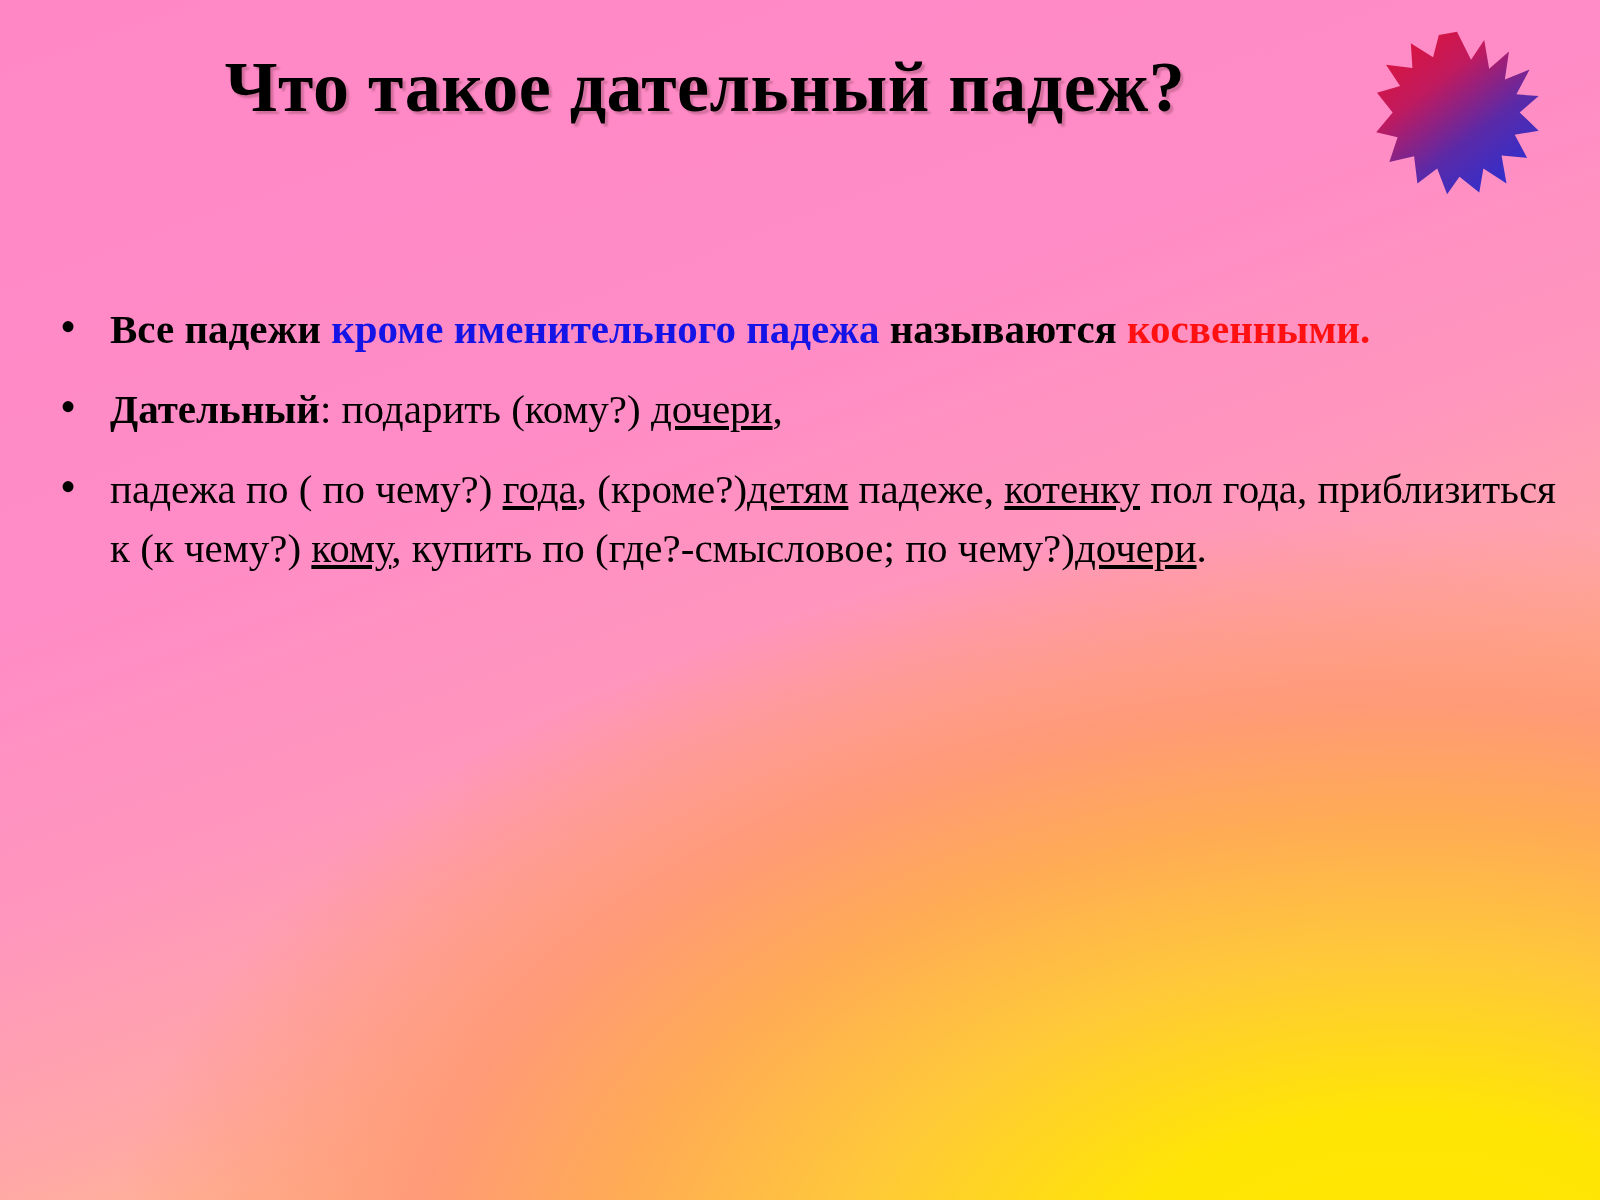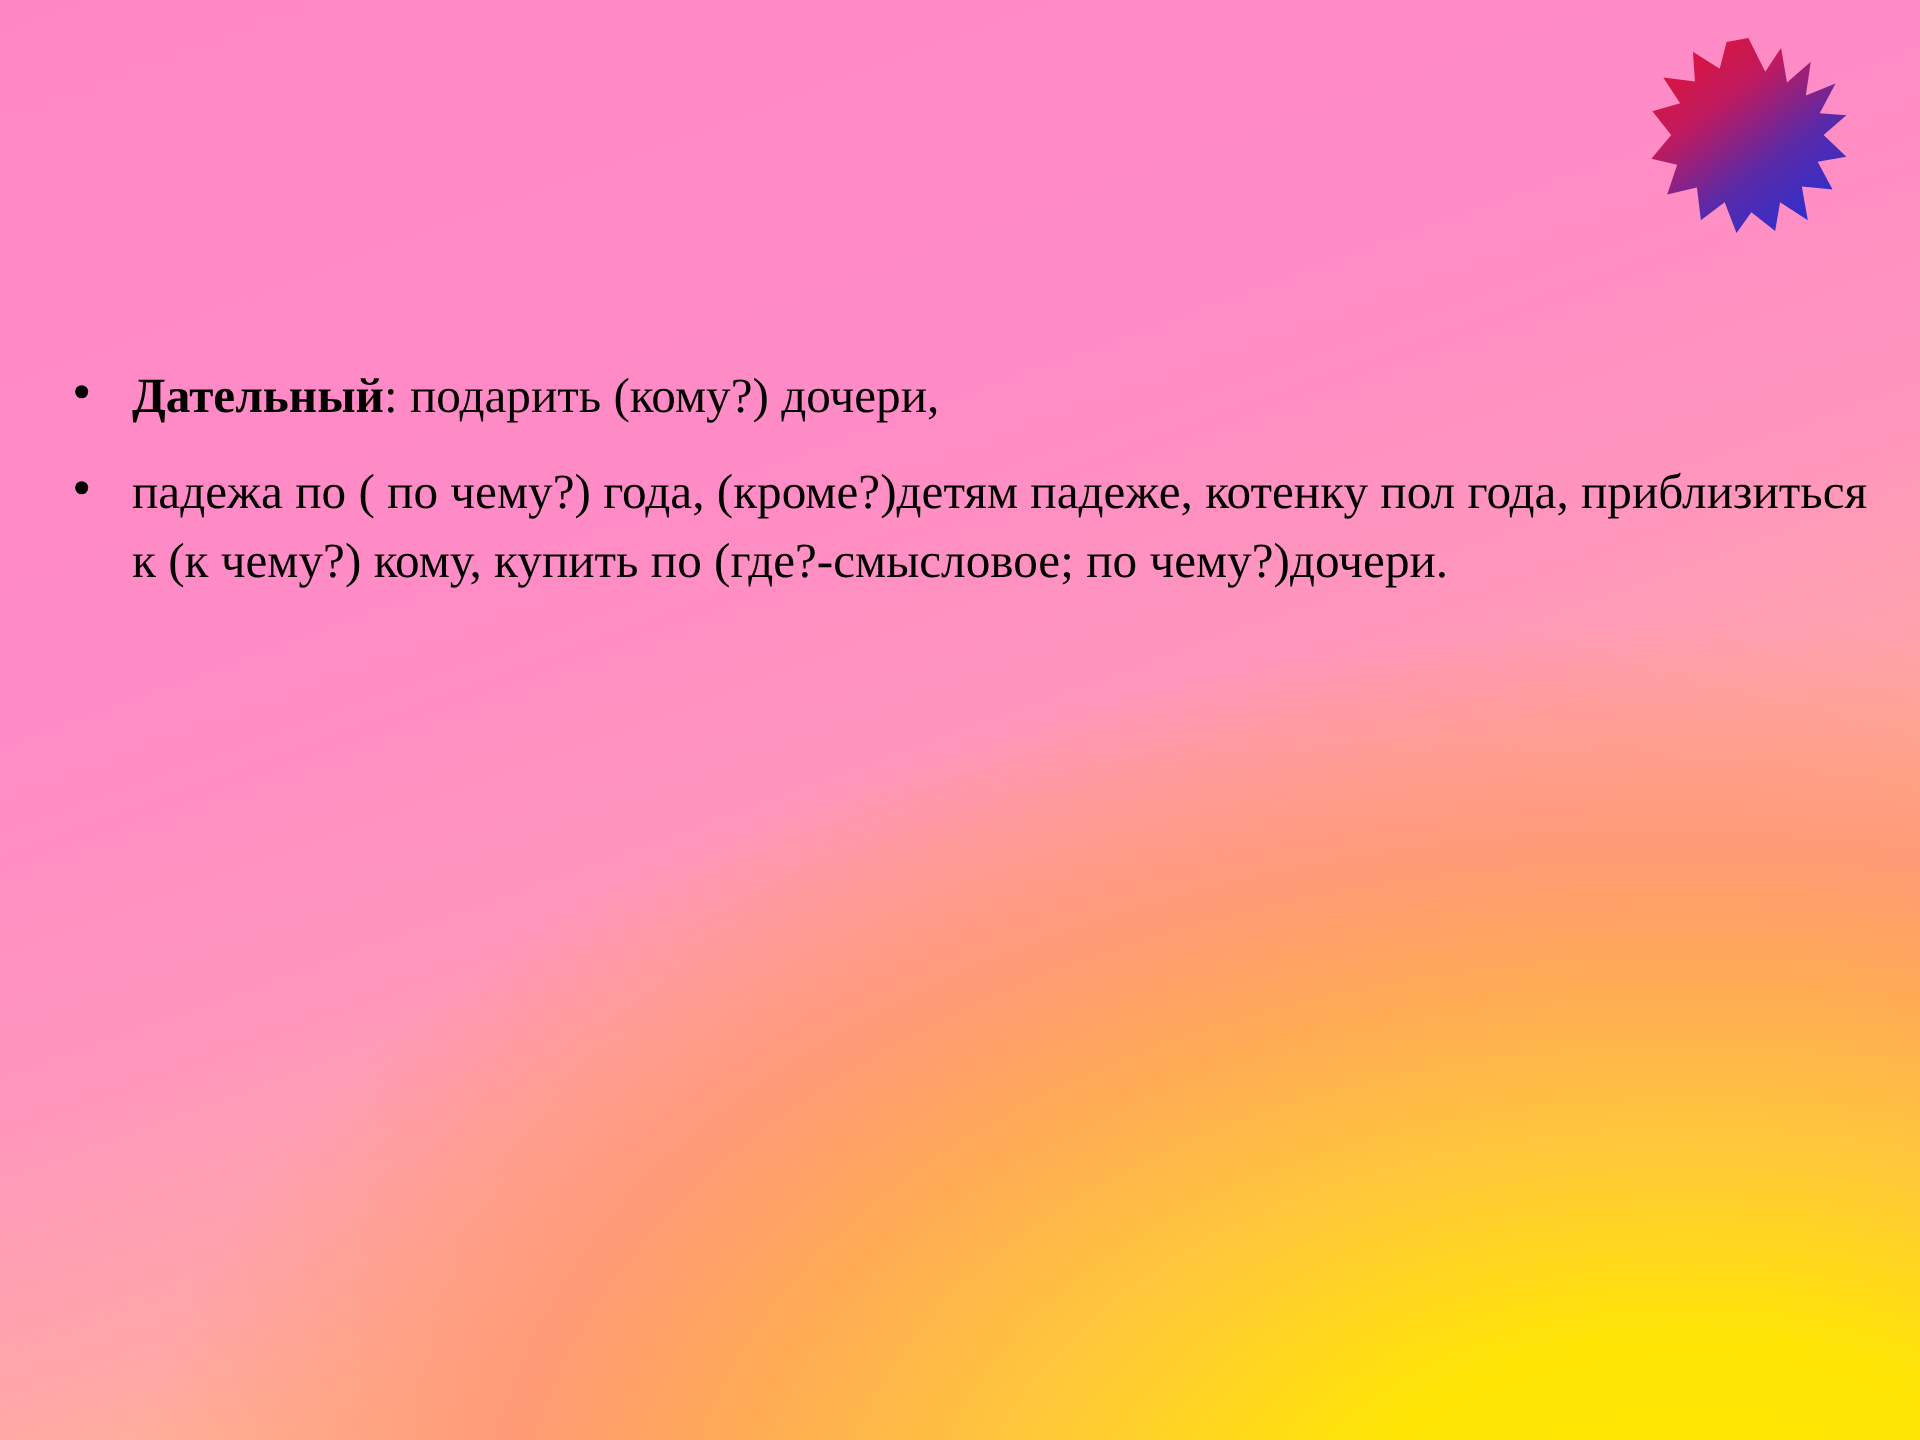--- a/index.html
+++ b/index.html
@@ -69,48 +69,52 @@
     left: 22px;
     top: -6px;
     font-size: 46px;
     line-height: 1.42;
     color: #000000;
   }
   .b { font-weight: bold; }
   .blue-b { color: #1414e6; font-weight: bold; }
   .blue-bi { color: #1414e6; font-weight: bold; font-style: italic; }
   .red-b { color: #ff1111; font-weight: bold; }
-  .u { }
+  .u { text-decoration: underline; }
   .tight { margin-bottom: 10px; }
   .item-3 { margin-bottom: 12px; }
   .item-4 { line-height: 1.48; }
 </style>
 </head>
 <body>
 
 <div class="slide">
 
+  <div class="title">Что такое дательный падеж?</div>
 
   <div class="burst">
     <svg viewBox="0 0 200 200" width="170" height="165" aria-hidden="true">
       <defs>
         <linearGradient id="burstGrad" x1="0%" y1="0%" x2="75%" y2="100%">
           <stop offset="0%" stop-color="#e8102f"></stop>
           <stop offset="38%" stop-color="#c01a5e"></stop>
           <stop offset="70%" stop-color="#5a2aa8"></stop>
           <stop offset="100%" stop-color="#2e2fd0"></stop>
         </linearGradient>
       </defs>
       <polygon fill="url(#burstGrad)" points="100,2 117,36 133,12 139,47 163,26 158,60 188,48 172,78 199,80 176,100 199,122 170,127 185,155 154,152 160,186 132,168 127,197 103,178 88,199 76,168 52,186 48,153 18,160 28,130 2,124 22,100 3,76 31,68 14,42 46,46 44,16 71,33 78,6"></polygon>
     </svg>
   </div>
 
   <div class="content">
     <ul class="bullets">
 
+      <li class="tight">
+        <span class="b">Все падежи </span><span class="blue-b">кроме именительного падежа</span><span class="b"> называются </span><span class="red-b">косвенными.</span>
+      </li>
 
 
       <li class="item-3">
         <span class="b">Дательный</span><span>: подарить (кому?) </span><span class="u">дочери</span><span>,</span>
       </li>
 
       <li class="item-4">
         <span>падежа по ( по чему?) </span><span class="u">года</span><span>,  (кроме?)</span><span class="u">детям</span><span> падеже, </span><span class="u">котенку</span><span> пол года, приблизиться к (к чему?) </span><span class="u">кому</span><span>, купить по (где?-смысловое; по чему?)</span><span class="u">дочери</span><span>.</span>
       </li>
 

